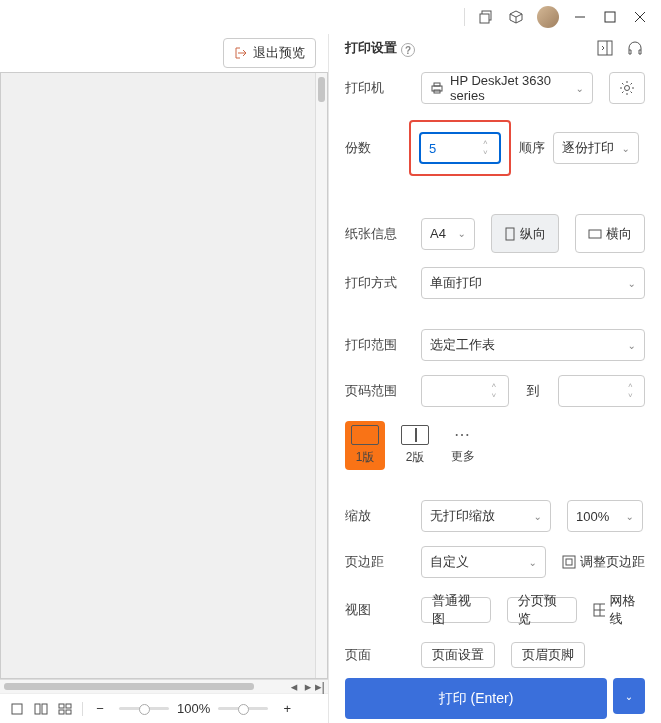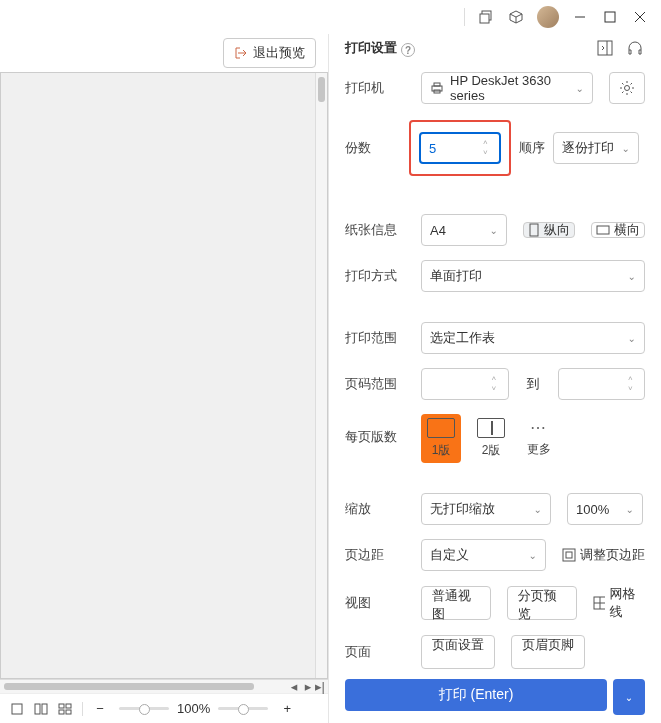--- a/index.html
+++ b/index.html
@@ -40,44 +40,44 @@
 .gear-btn{width:36px;height:32px;border:1px solid #ccc;border-radius:4px;display:flex;align-items:center;justify-content:center;cursor:pointer}
 .hi-box{border:2px solid #e74c3c;border-radius:4px;padding:10px 8px;margin:8px 0 8px -4px;display:inline-block}
 .copies-row{display:flex;align-items:center;gap:8px}
 .numinput{width:82px;position:relative;border:2px solid #0066d6}
 .numinput input{border:0;outline:0;width:50px;font-size:13px;color:#0066d6;background:transparent}
 .spinners{position:absolute;right:4px;top:2px;bottom:2px;width:12px;display:flex;flex-direction:column;justify-content:center;gap:2px}
 .spinners span{font-size:8px;color:#aaa;line-height:8px;cursor:pointer}
 .order-sel{width:86px}
 .divider{height:1px;background:#e5e5e5;margin:16px 0 0 0}
 .paper-sel{flex:1;max-width:110px}
-.orient-btn{height:16px;border:1px solid #ccc;border-radius:4px;padding:0 4px;display:flex;align-items:center;gap:4px;cursor:pointer}
+.orient-btn{height:39px;border:1px solid #ccc;border-radius:4px;padding:0 12px;display:flex;align-items:center;gap:4px;cursor:pointer}
 .orient-btn.active{background:#eef0f2}
 .full-sel{flex:1}
 .numsmall{width:92px;position:relative}
 .numsmall .spinners{right:4px}
 .to-label{margin:0 2px}
 .layout-opts{display:flex;gap:10px;align-items:flex-start}
 .lopt{display:flex;flex-direction:column;align-items:center;gap:4px;cursor:pointer;padding:4px 6px;border-radius:4px}
 .lopt.active{background:#f97316}
 .lopt .box{width:28px;height:20px;border:1.5px solid #555;border-radius:2px;position:relative}
 .lopt .lbl{font-size:12px;color:#444}
 .box.b2::before{content:"";position:absolute;left:50%;top:2px;bottom:2px;width:1.5px;background:#555}
 .box.b4::before{content:"";position:absolute;left:50%;top:2px;bottom:2px;width:1.5px;background:#555}
 .box.b4::after{content:"";position:absolute;top:50%;left:2px;right:2px;height:1.5px;background:#555}
 .box.b6::before{content:"";position:absolute;top:2px;bottom:2px;left:33%;width:1.5px;background:#555;box-shadow:9px 0 0 #555}
 .box.b6::after{content:"";position:absolute;top:50%;left:2px;right:2px;height:1.5px;background:#555}
 .more-dots{font-size:16px;letter-spacing:2px;color:#666;text-align:center}
 .scale-sel{flex:1;max-width:130px}
 .pct-sel{width:76px}
 .margin-sel{flex:1;max-width:130px}
 .link-btn{display:flex;align-items:center;gap:4px;cursor:pointer;color:#333}
-.pill-btn{height:34px;border:1px solid #ccc;border-radius:4px;padding:0 10px;display:flex;align-items:flex-start;cursor:pointer;background:#fff}
+.pill-btn{height:26px;border:1px solid #ccc;border-radius:4px;padding:0 10px;display:flex;align-items:center;cursor:pointer;background:#fff}
 .print-footer{margin-top:auto;display:flex;gap:6px;padding-top:10px}
-.print-btn{flex:1;height:32px;background:#3a6fdb;color:#fff;border:0;border-radius:4px;font-size:14px;cursor:pointer}
+.print-btn{flex:1;height:41px;background:#3a6fdb;color:#fff;border:0;border-radius:4px;font-size:14px;cursor:pointer}
 .print-drop{width:32px;height:36px;background:#3a6fdb;border:0;border-radius:4px;color:#fff;cursor:pointer;display:flex;align-items:center;justify-content:center}
 </style>
 </head>
 <body>
 
 <div class="titlebar">
   <div class="tb-divider"></div>
   <div class="tb-btn">
       <svg width="14" height="14" viewBox="0 0 14 14">
         <rect x="3" y="1" width="9" height="9" fill="none" stroke="#555"></rect>
@@ -265,21 +265,20 @@
       <div class="select numsmall">
         <span class="sel-text"></span>
         <div class="spinners">
             <span>˄</span>
             <span>˅</span>
           </div>
       </div>
     </div>
 
     <div class="row" style="align-items:flex-start">
-      <div class="label" style="padding-top:14px">每页版数</div>
       <div class="layout-opts">
         <div class="lopt active">
             <div class="box"></div>
             <span class="lbl">1版</span>
           </div>
         <div class="lopt">
             <div class="box b2"></div>
             <span class="lbl">2版</span>
           </div>
         <div class="lopt">

